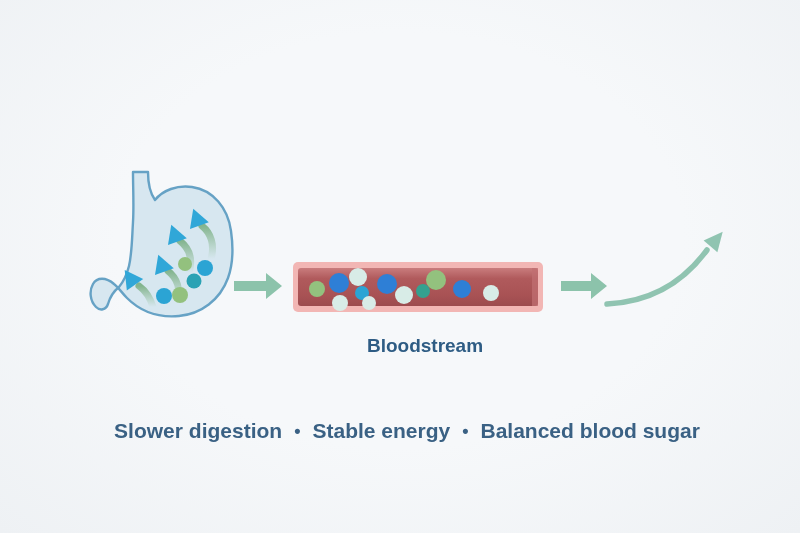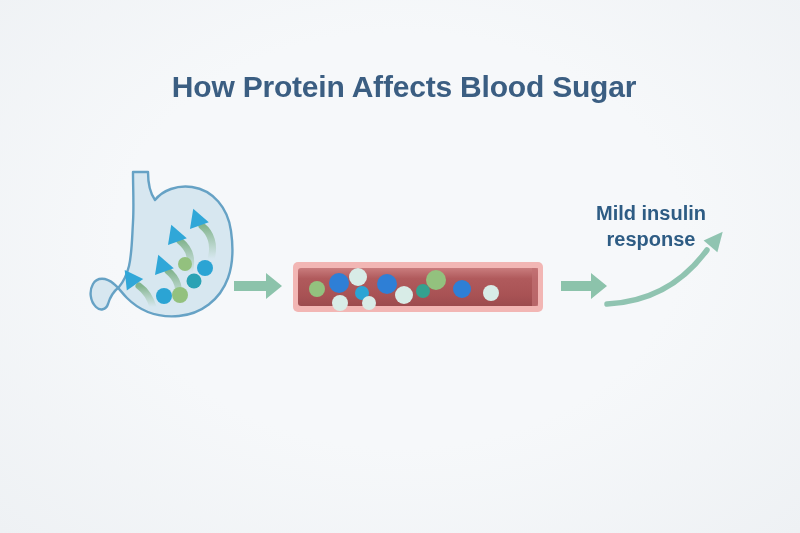--- a/index.html
+++ b/index.html
@@ -31,21 +31,20 @@
     font-size:21px;font-weight:600;white-space:nowrap;
     color:var(--tagline-text,#3a6184);
   }
   .tagline .sep{margin:0 12px;font-size:18px;vertical-align:1px;}
 </style>
 </head>
 <body>
 
 <div class="canvas">
 
-  <div class="title">How Protein Affects Blood Sugar</div>
 
   <svg class="diagram-svg" width="800" height="533" viewBox="0 0 800 533">
     <defs>
       <linearGradient id="tailGrad" x1="0" y1="1" x2="0" y2="0">
         <stop offset="0" stop-color="#8fbf96" stop-opacity="0"></stop>
         <stop offset="0.55" stop-color="#8ab893" stop-opacity="0.55"></stop>
         <stop offset="1" stop-color="#7fb289" stop-opacity="0.95"></stop>
       </linearGradient>
       <linearGradient id="redGrad" x1="0" y1="0" x2="0" y2="1">
         <stop offset="0" stop-color="#c97c7d"></stop>
@@ -118,16 +117,19 @@
     </g>
 
     <polygon points="561,281 591,281 591,273 607,286 591,299 591,291 561,291" style="fill:var(--flow-arrow,#8cc3ab)"></polygon>
 
     <g>
       <path d="M 607 304 C 650 302 682 284 707 250" style="stroke:var(--curve-arrow,#90c4b1)" stroke-width="5.5" fill="none" stroke-linecap="round"></path>
       <polygon points="0,-12 9,7 -9,7" transform="translate(715,241) rotate(40)" style="fill:var(--curve-arrow,#90c4b1)"></polygon>
     </g>
   </svg>
 
-  <div class="label-insulin">Mild insulin response</div>
+  <div class="label label-blood">Bloodstream</div>
 
+  <div class="tagline">
+    <span>Slower digestion</span><span class="sep">•</span><span>Stable energy</span><span class="sep">•</span><span>Balanced blood sugar</span>
+  </div>
 
 </div>
 
 </body></html>

